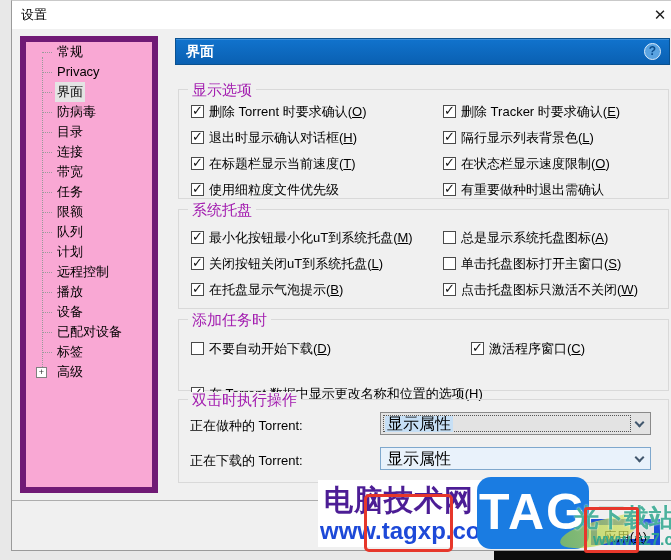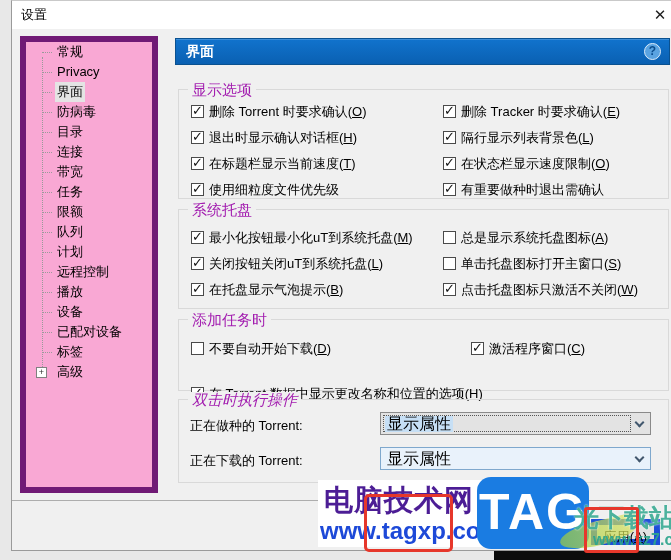--- a/index.html
+++ b/index.html
@@ -216,21 +216,21 @@
             <span class="cb" data-checked="true"></span>
             <span class="cbl mnemonic">激活程序窗口(<u>C</u>)</span>
           </label>
         <label class="cbrow full">
             <span class="cb" data-checked="true"></span>
             <span class="cbl mnemonic">在 Torrent 数据中显示更改名称和位置的选项(<u>H</u>)</span>
           </label>
       </div>
     </div>
 
-    <div class="grp" style="left:166px; top:398px; width:491px; height:84px;font-style:italic;">
+    <div class="grp" style="left:166px; top:398px; width:491px; height:84px;">
       <span class="grp-title">双击时执行操作</span>
     </div>
     <span class="dlabel" style="top:416px;">正在做种的 Torrent:</span>
     <div class="combo combo1" style="top:411px;">
       <span class="ctext">显示属性</span>
       <span class="chev"></span>
     </div>
     <span class="dlabel" style="top:451px;">正在下载的 Torrent:</span>
     <div class="combo combo2" style="top:446px;">
       <span class="ctext">显示属性</span>

